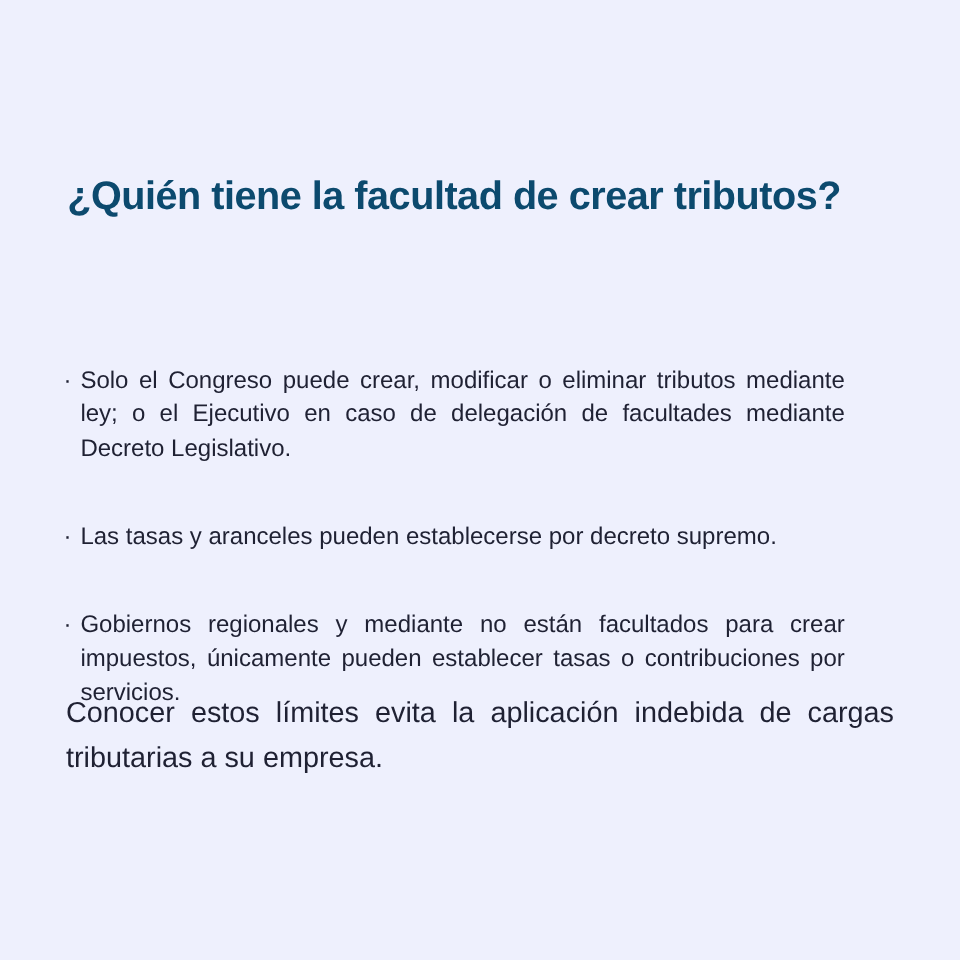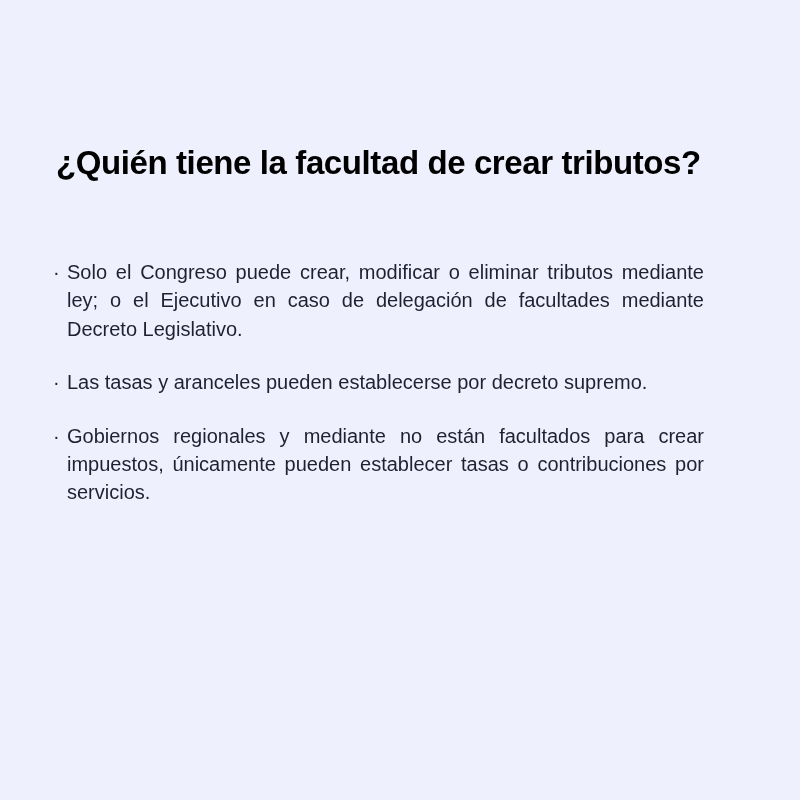--- a/index.html
+++ b/index.html
@@ -24,21 +24,21 @@
   .title {
     position: absolute;
     left: 56px;
     top: 142px;
     width: 650px;
     margin: 0;
     font-size: 33px;
     line-height: 1.25;
     font-weight: 700;
     letter-spacing: -0.4px;
-    color: #000000;
+    color: #0c4a6e;
   }
   .bullet-list {
     position: absolute;
     left: 52px;
     top: 258px;
     width: 652px;
     margin: 0;
     padding: 0;
     list-style: none;
   }
@@ -58,20 +58,21 @@
   .bullet-marker {
     position: absolute;
     left: 1px;
     top: 0;
     font-size: 20px;
     line-height: 1.42;
     color: #1f2133;
   }
   .bullet-text {
     display: block;
+    margin-top: 45px;
   }
   .closing {
     position: absolute;
     left: 55px;
     top: 576px;
     width: 690px;
     margin: 0;
     font-size: 24px;
     line-height: 1.55;
     text-align: justify;
@@ -94,14 +95,15 @@
     <li class="bullet-item">
       <span class="bullet-marker">·</span>
       <span class="bullet-text">Las tasas y aranceles pueden establecerse por decreto supremo.</span>
     </li>
     <li class="bullet-item">
       <span class="bullet-marker">·</span>
       <span class="bullet-text">Gobiernos regionales y mediante no están facultados para crear impuestos, únicamente pueden establecer tasas o contribuciones por servicios.</span>
     </li>
   </ul>
 
+  <p class="closing">Conocer estos límites evita la aplicación indebida de cargas tributarias a su empresa.</p>
 
 </div>
 
 </body></html>

